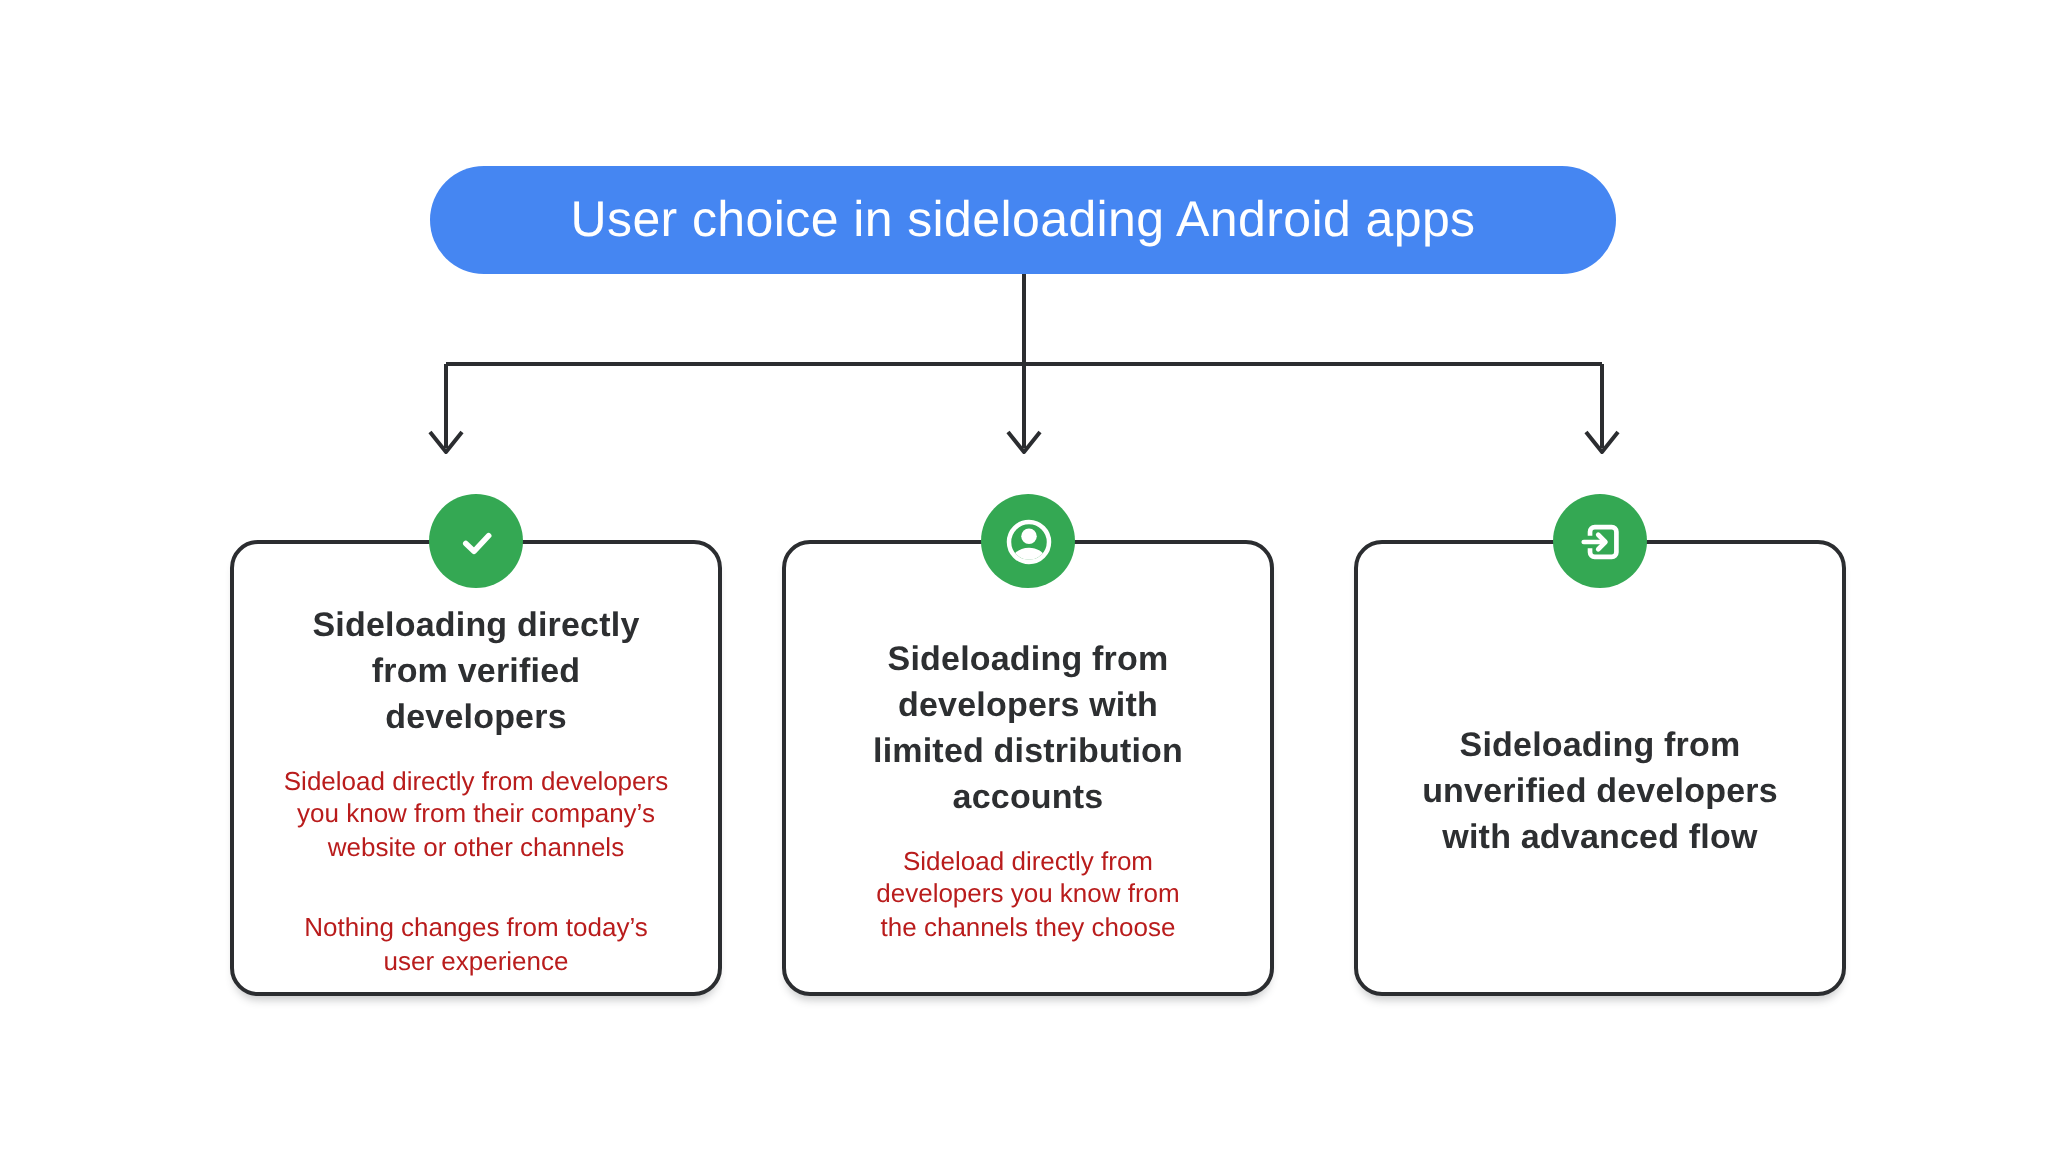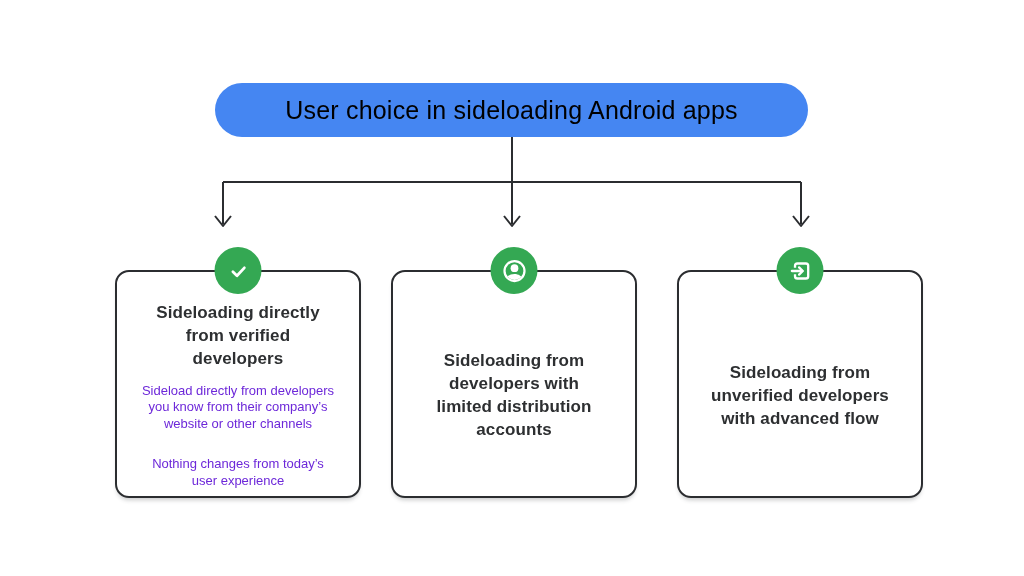--- a/index.html
+++ b/index.html
@@ -8,21 +8,21 @@
     font-family:"Liberation Sans", sans-serif;overflow:hidden;
   }
   .stage{position:absolute;inset:0;width:1024px;height:576px;}
   
   .header-pill{
     position:absolute;left:215px;top:83px;width:593px;height:54px;
     background:#4586F2;border-radius:27px;
     display:flex;align-items:center;justify-content:center;
   }
   .header-pill span{
-    color:#000000;font-size:25px;font-weight:500;letter-spacing:.2px;white-space:nowrap;
+    color:#ffffff;font-size:25px;font-weight:500;letter-spacing:.2px;white-space:nowrap;
   }
   
   .connector{position:absolute;left:0;top:0;pointer-events:none;}
   
   .card{
     position:absolute;top:270px;width:246px;height:228px;box-sizing:border-box;
     background:#ffffff;border:2px solid #2B2D30;border-radius:14px;
     box-shadow:0 4px 4px -2px rgba(60,64,67,0.28);
     display:flex;flex-direction:column;align-items:center;justify-content:center;
     padding:30px 10px 8px 10px;text-align:center;
@@ -34,21 +34,21 @@
     position:absolute;top:-25px;left:50%;transform:translateX(-50%);
     width:47px;height:47px;border-radius:50%;background:#34A853;
     display:flex;align-items:center;justify-content:center;
   }
   .badge svg{display:block;}
   .card h2{
     margin:0;font-size:17px;line-height:23px;font-weight:700;color:#2D2F31;
     white-space:pre-line;letter-spacing:.1px;
   }
   .card p{
-    margin:13px 0 0 0;font-size:13px;line-height:16.5px;color:#6d28d9;
+    margin:13px 0 0 0;font-size:13px;line-height:16.5px;color:#b91c1c;
     white-space:pre-line;
   }
   .card p + p{margin-top:24px;}
 </style>
 </head>
 <body>
 
 <div class="stage">
 
   <div class="header-pill">
@@ -90,20 +90,23 @@
         </defs>
         <circle cx="12" cy="12" r="8" fill="none" stroke="#ffffff" stroke-width="1.8"></circle>
         <circle cx="12" cy="9.7" r="3.1" fill="#ffffff"></circle>
         <path clip-path="url(#acClip)" fill="#ffffff" d="M12 14.3c-3.2 0-5.9 1.7-6.7 4l0 2.7 13.4 0 0-2.7c-.8-2.3-3.5-4-6.7-4z"></path>
       </svg>
     </div>
     <h2>Sideloading from
 developers with
 limited distribution
 accounts</h2>
+    <p>Sideload directly from
+developers you know from
+the channels they choose</p>
   </section>
 
   <section class="card c3">
     <div class="badge">
       <svg width="28" height="28" viewBox="0 0 24 24">
         <g fill="none" stroke="#ffffff" stroke-width="2" stroke-linejoin="round">
           <path d="M7.3 9.3 V7.6 a2 2 0 0 1 2-2 H16.6 a2 2 0 0 1 2 2 V16.4 a2 2 0 0 1-2 2 H9.3 a2 2 0 0 1-2-2 V14.7"></path>
           <path d="M4.6 12 H13.6" stroke-linecap="round"></path>
           <path d="M10.8 8.9 L13.9 12 L10.8 15.1" stroke-linecap="round"></path>
         </g>

